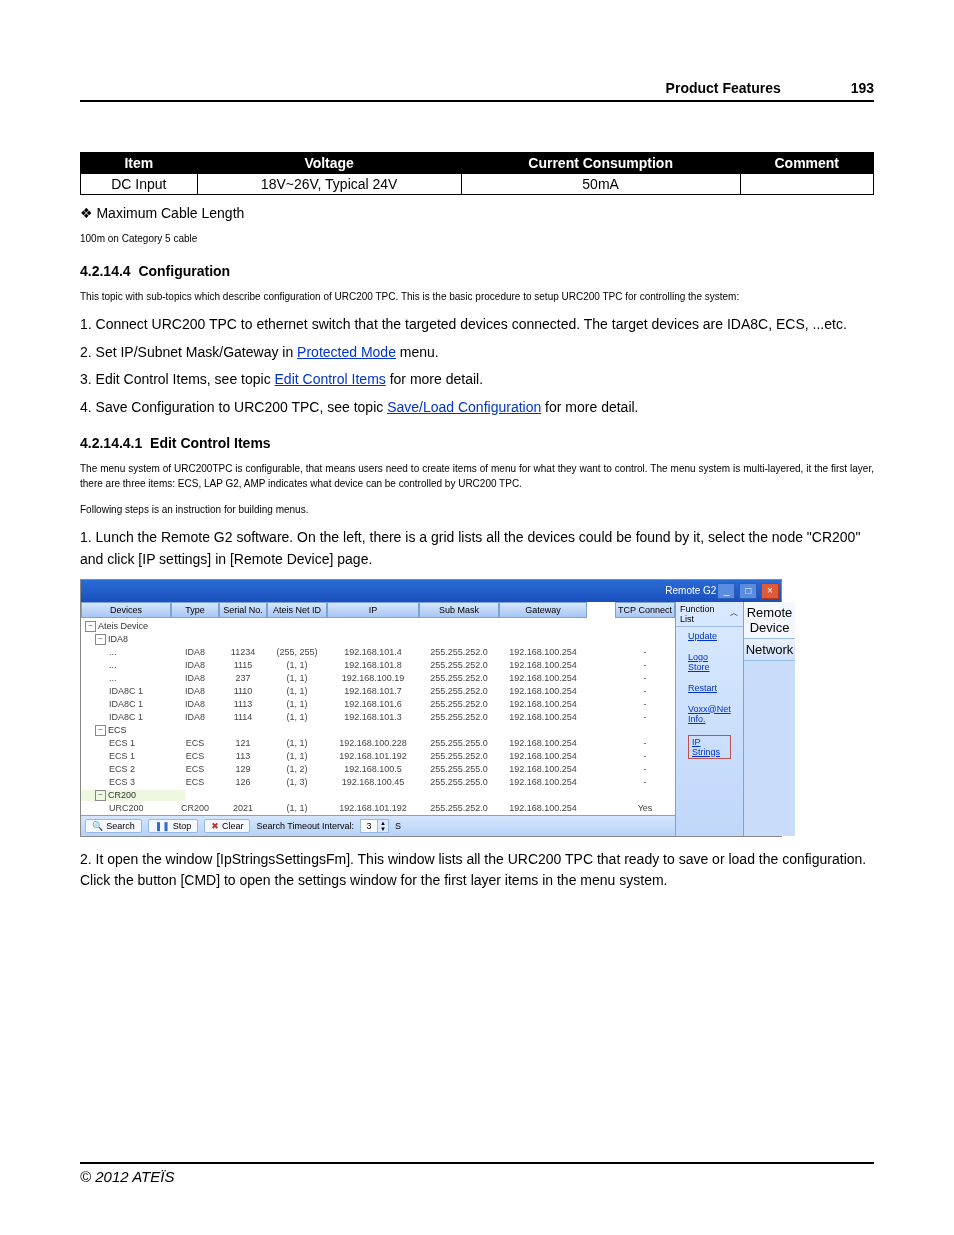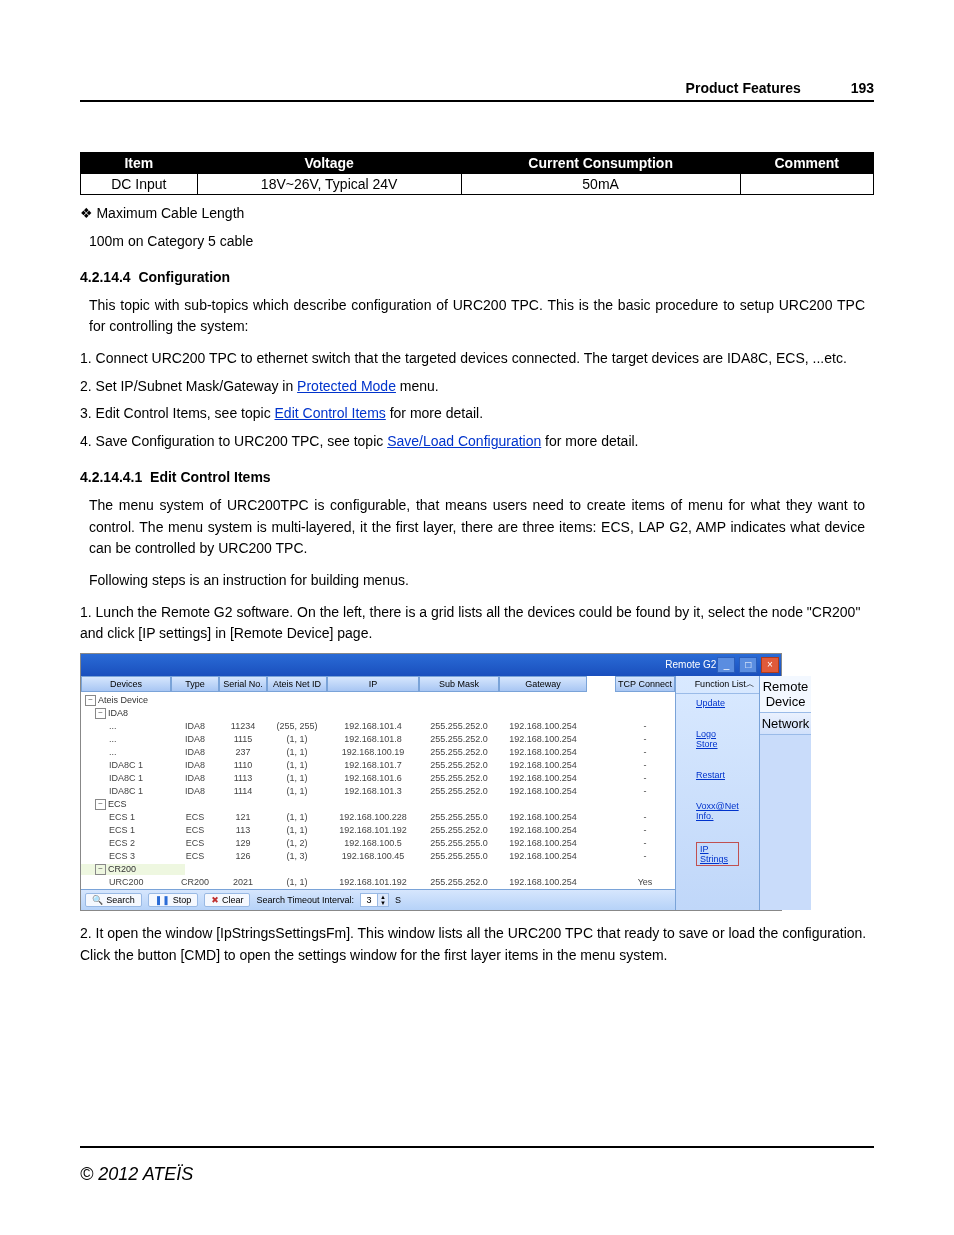--- a/index.html
+++ b/index.html
@@ -16,21 +16,21 @@
   .page {
     padding: 80px 80px 40px 80px;
     box-sizing: border-box;
     width: 954px;
   }
   .header-line {
     text-align: right;
     font-size: 14px;
     margin-bottom: 4px;
   }
-  .header-title { font-weight: bold; display: inline-block; }
+  .header-title { font-weight: bold; display: inline-block; margin-right: 20px; }
   .header-num { font-weight: bold; display: inline-block; margin-left: 46px; }
   .header-rule {
     border-top: 2px solid #000;
     margin: 0 0 50px 0;
   }
   table.spec {
     border-collapse: collapse;
     width: 100%;
     font-size: 14px;
   }
@@ -43,32 +43,32 @@
     padding: 2px 4px;
   }
   table.spec td {
     border: 1px solid #000;
     text-align: center;
     padding: 2px 4px;
   }
   .bullet { font-size: 14px; margin: 10px 0 2px 0; }
   .indent1 { margin-left: 28px; }
   .indent2 { margin-left: 28px; }
-  .para { font-size: 14px; line-height: 1.55; margin: 10px 9px; text-align: justify; }
+  .para { font-size: 10px; line-height: 1.55; margin: 10px 0; text-align: justify; }
   .numlist { font-size: 14px; line-height: 1.55; margin: 6px 0 6px 0px; }
   .section-hd { font-weight: bold; font-size: 14px; margin: 16px 0 6px 0; }
   a.link { color: #0033cc; text-decoration: underline; }
   .footer {
     position: absolute;
     bottom: 50px;
     left: 80px;
     right: 80px;
     border-top: 2px solid #000;
-    padding-top: 16px;
-    font-size: 18px;
+    padding-top: 4px;
+    font-size: 15px;
     font-style: italic;
   }
 
   
   .shot-wrap {
     width: 700px;
     margin: 8px 0 12px 0px;
     border: 1px solid #888;
     font-family: Tahoma, Arial, sans-serif;
     font-size: 10px;
@@ -171,21 +171,21 @@
     flex-direction:column;
   }
   .fn-header {
     display:flex;
     justify-content:flex-end;
     align-items:center;
     padding:2px 4px;
     font-size:9px;
     border-bottom:1px solid #9abbe8;
   }
-  .fn-body { padding:4px 20px; display:flex; flex-direction:column; gap:21px;}
+  .fn-body { padding:4px 12px; display:flex; flex-direction:column; gap:11px;}
   .fn-link { color:#0033cc; text-decoration:underline; font-size:9px;}
   .fn-link.boxed { border:1px solid #c05050; padding:1px 3px; display:inline-block; width:fit-content; }
   .tabcol {
     width:64px;
     display:flex;
     flex-direction:column;
     background:#c9dcfa;
     border-left:1px solid #7aa3d8;
   }
   .vtab {

